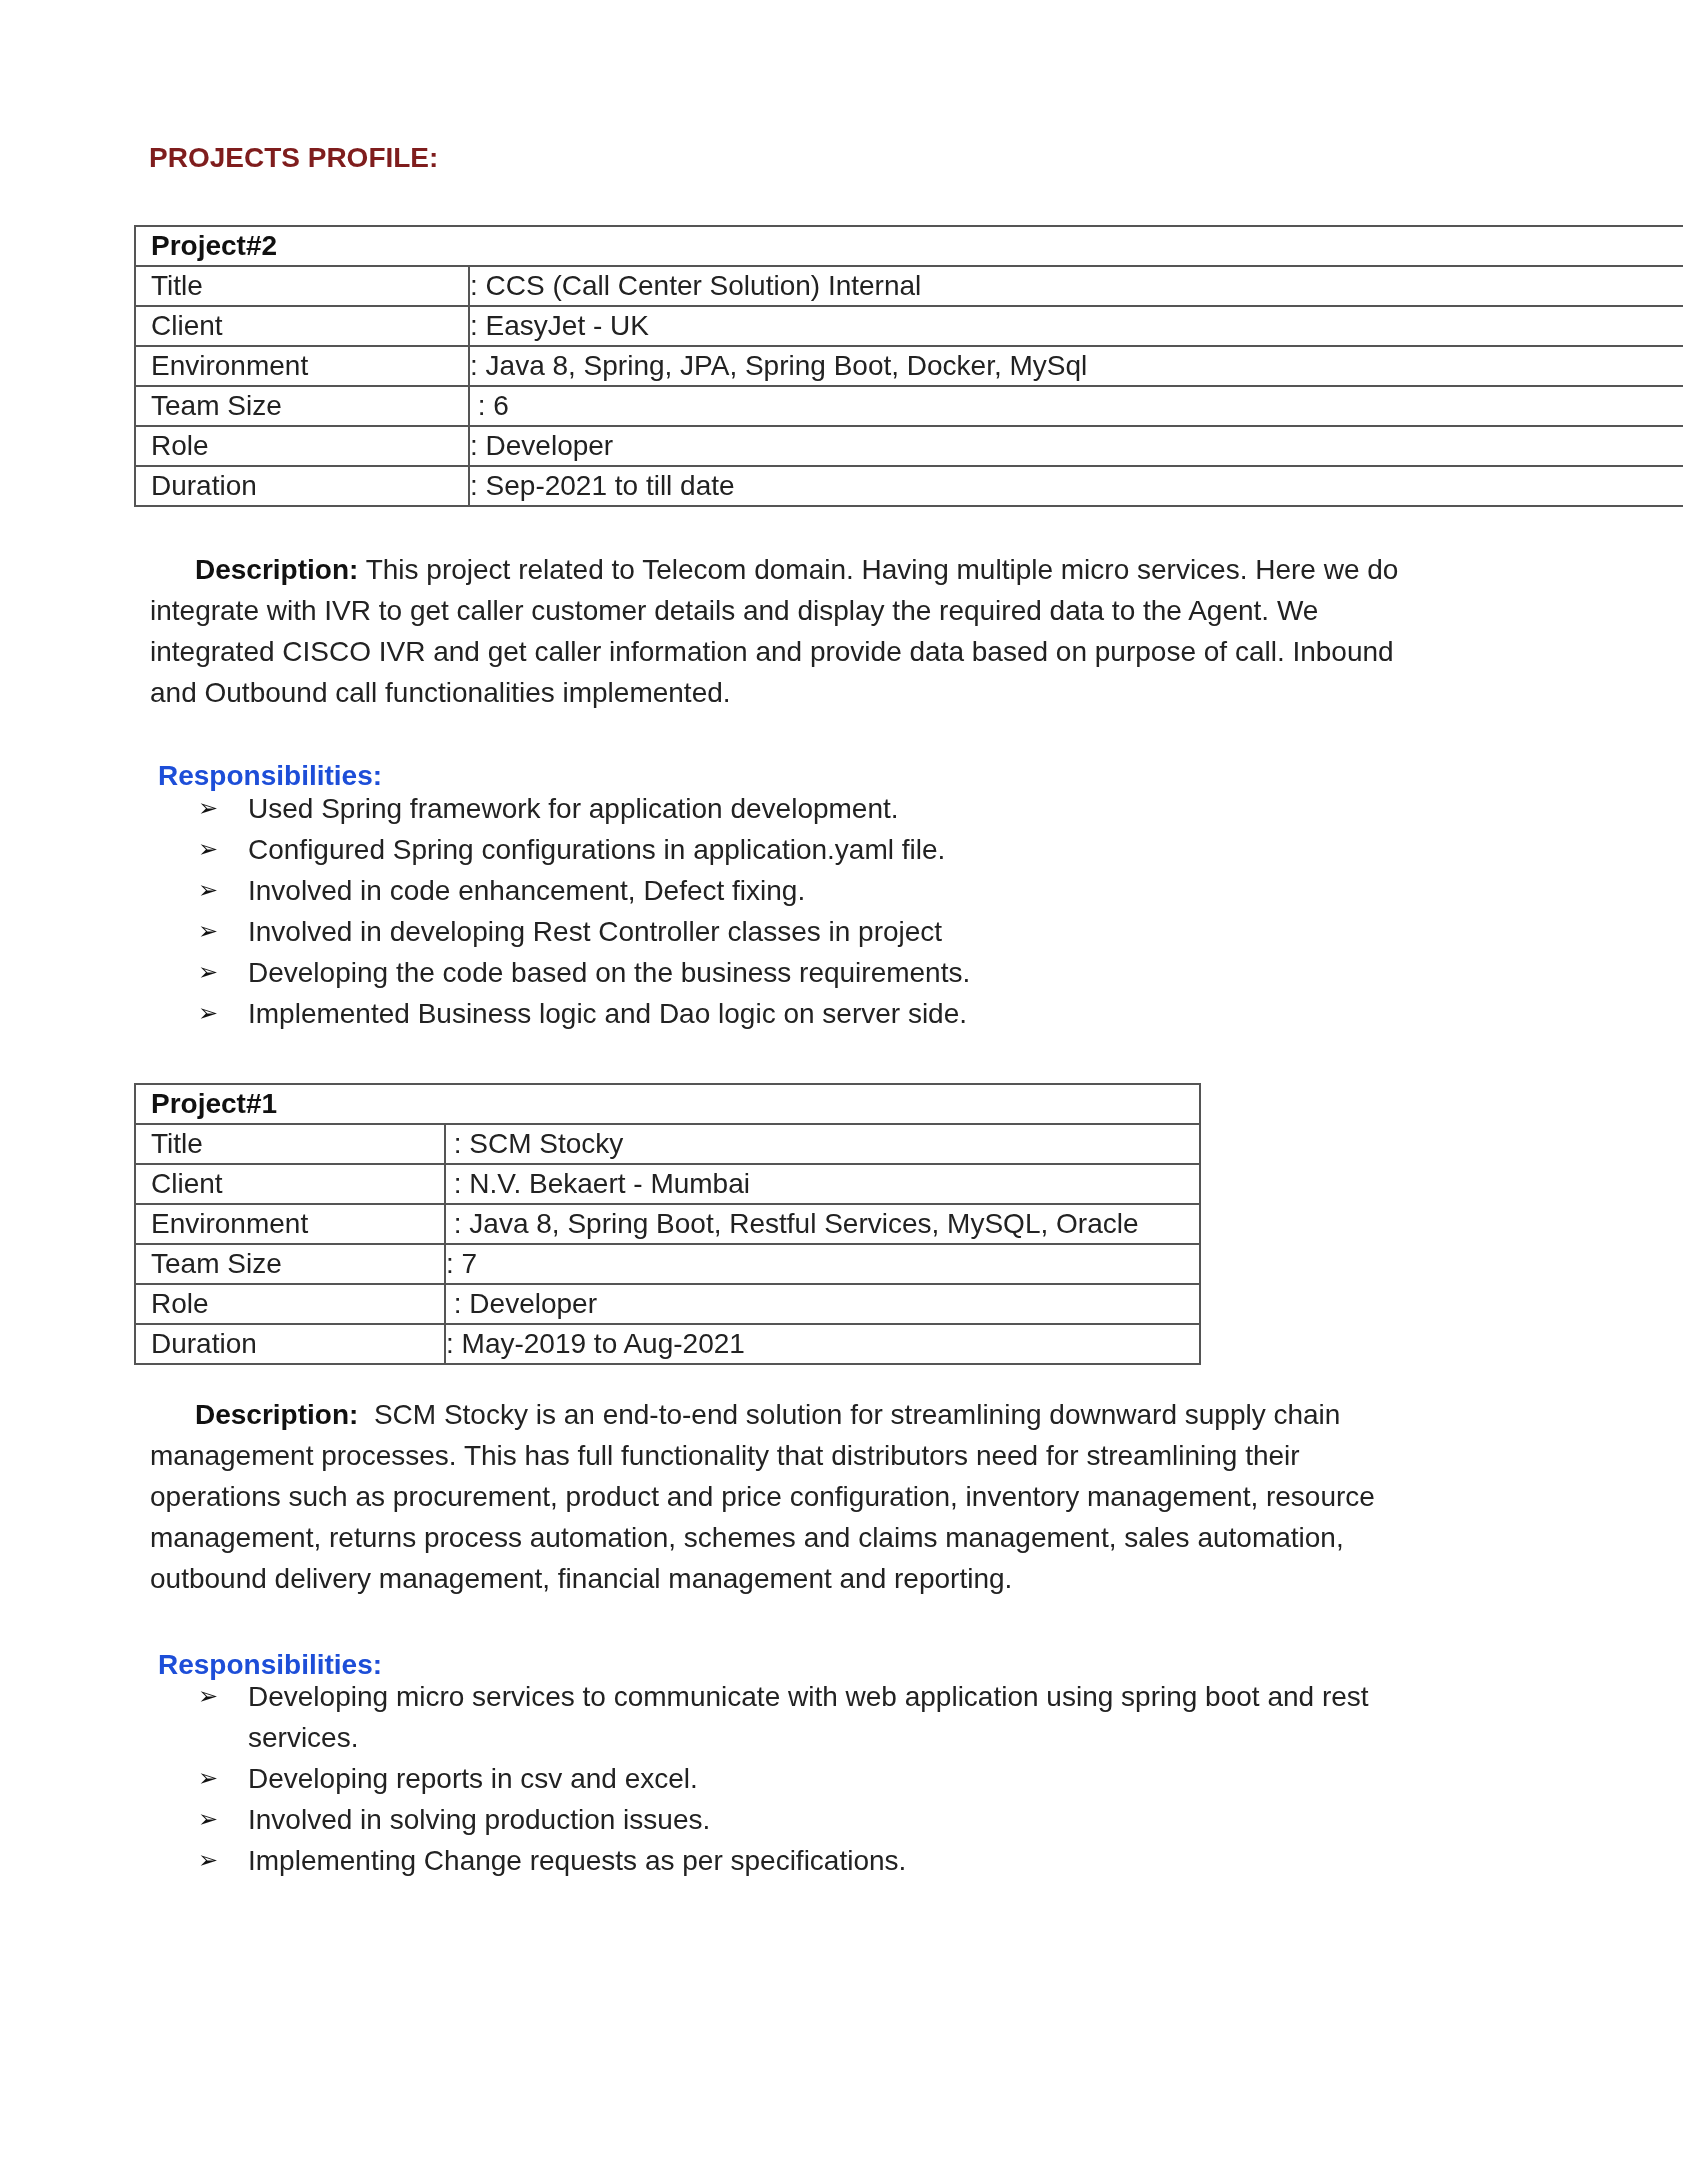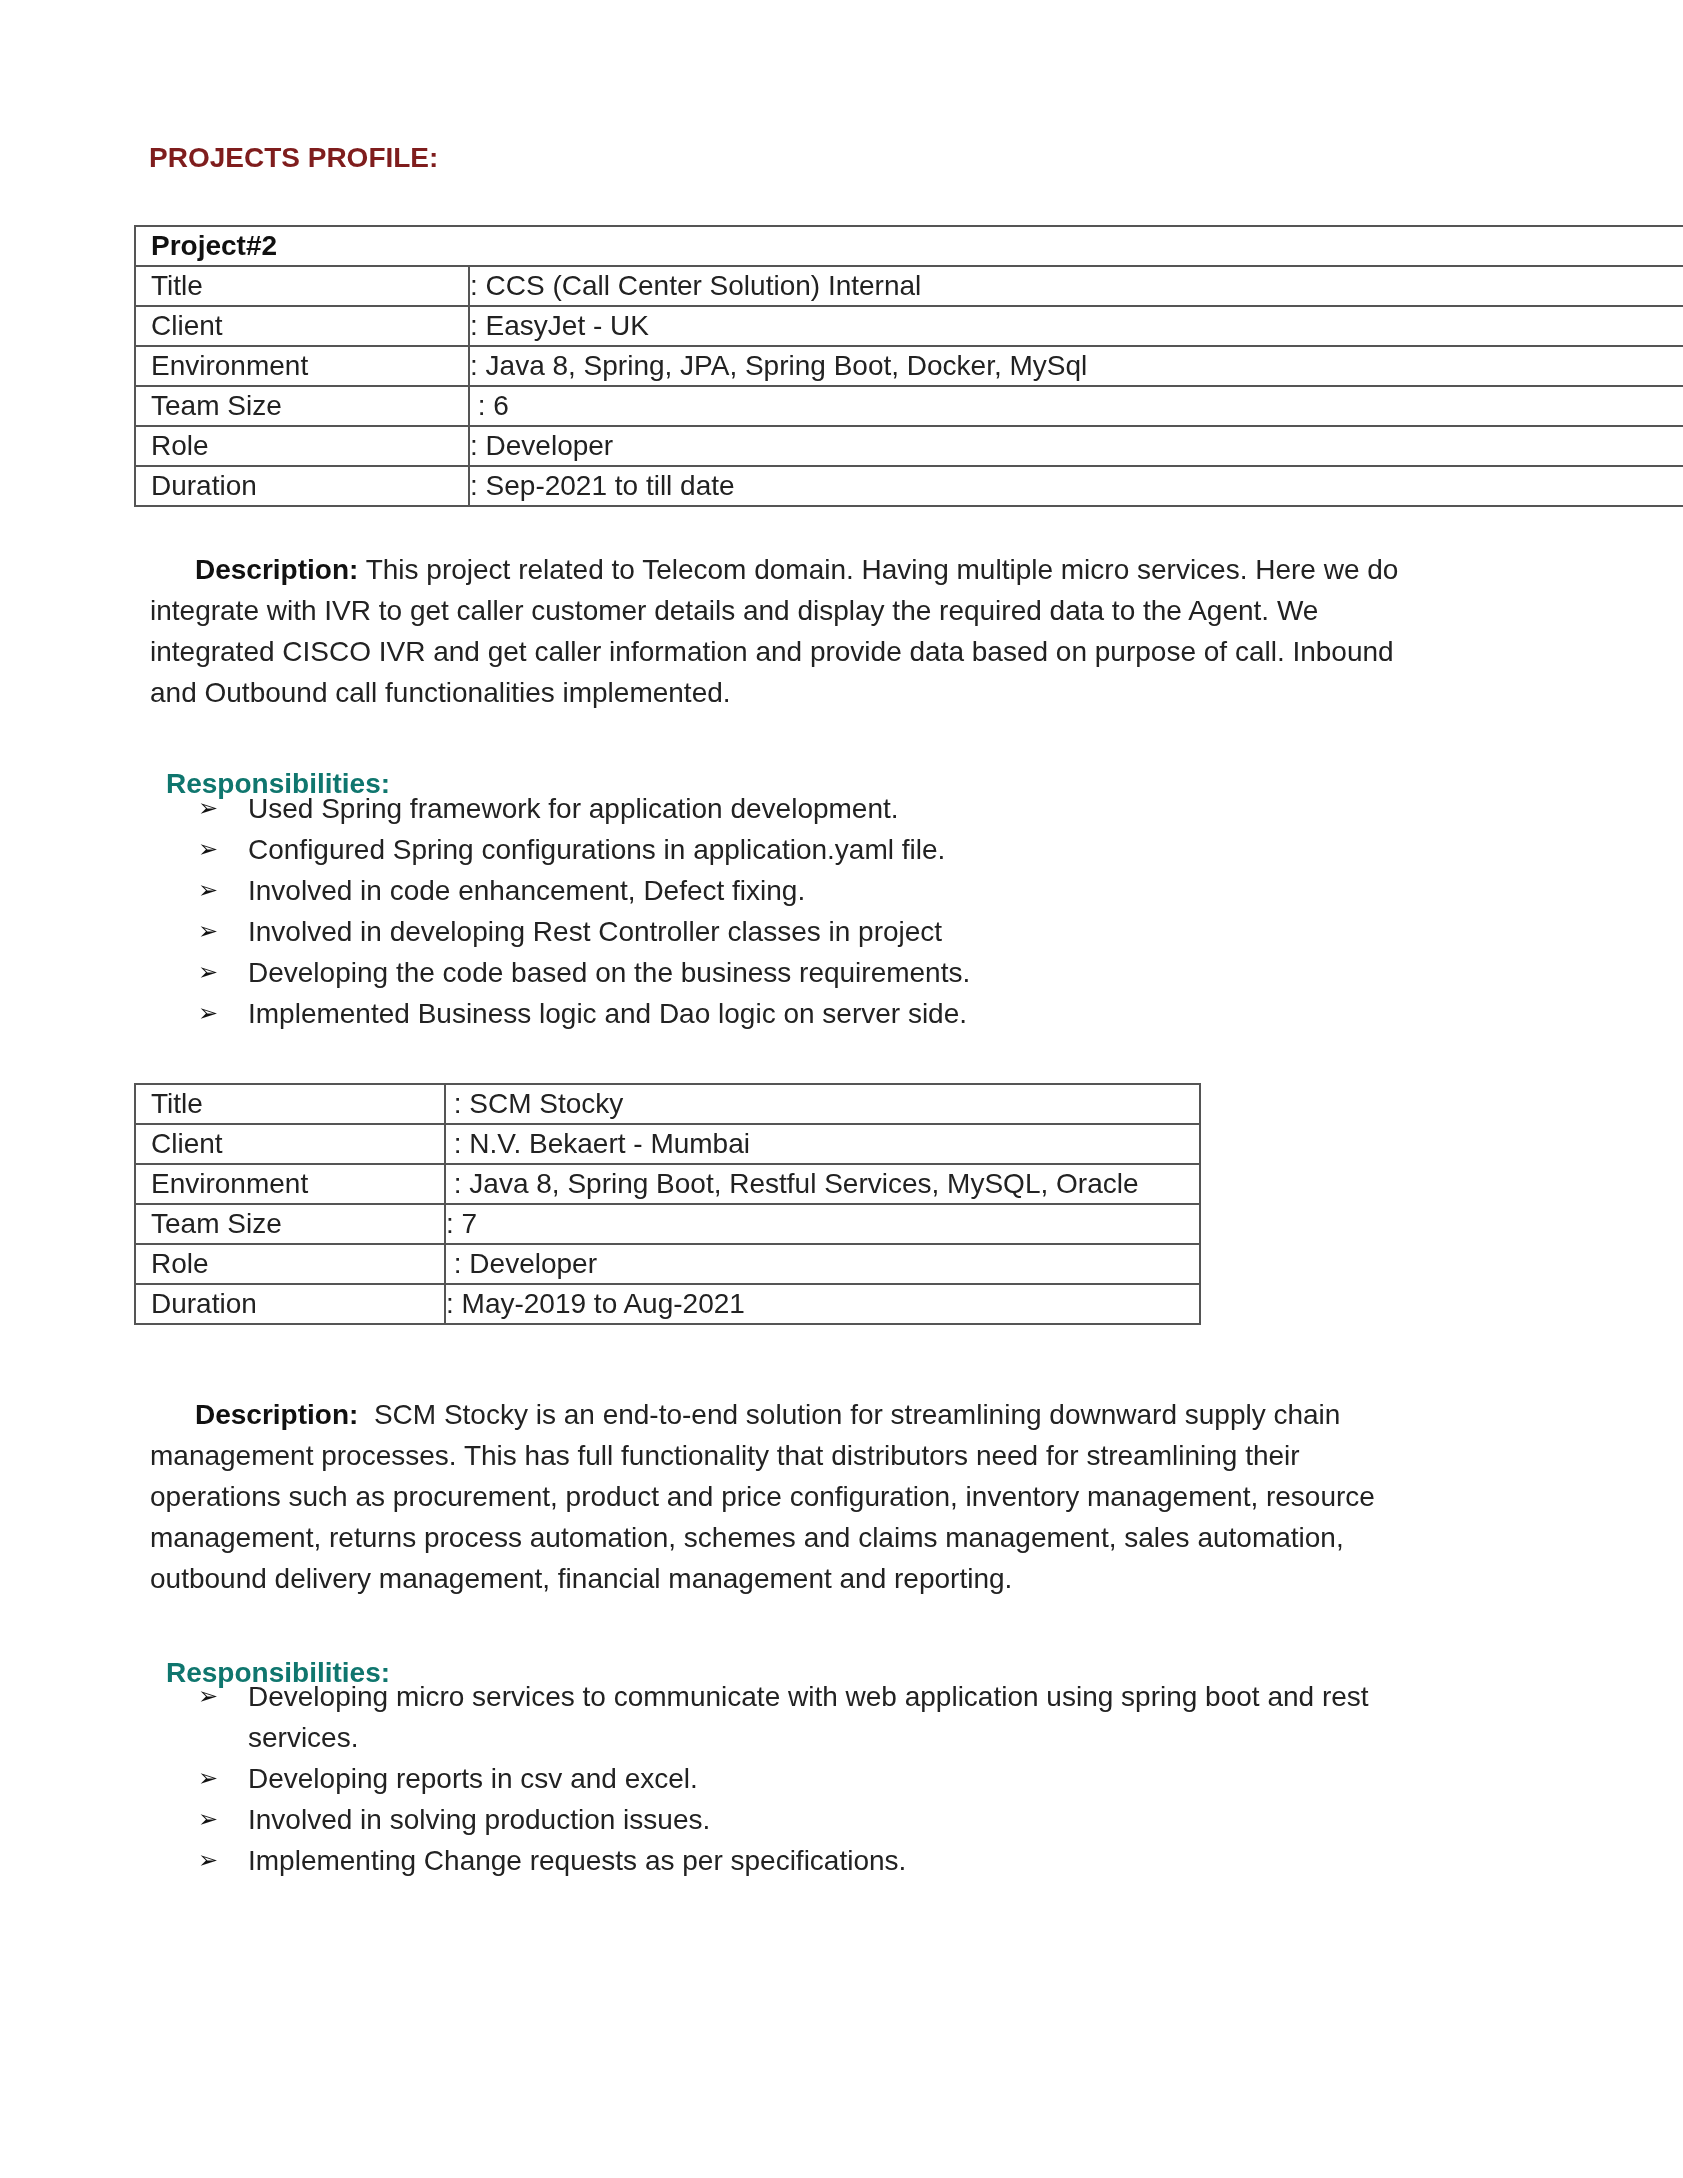--- a/index.html
+++ b/index.html
@@ -11,21 +11,21 @@
   table.proj tr.head td { font-weight:bold; color:#111; }
   .t2 { left:134px; top:225px; width:1660px; }
   .t1 { left:134px; top:1083px; width:1067px; }
   .t2 td.k { width:317px; }
   .t1 td.k { width:293px; }
   td.v { padding-left:0 !important; }
   .block { position:absolute; left:150px; font-size:28px; line-height:41px; margin:0; color:#222; }
   .block b { color:#111;margin-left:45px; }
   .desc2 { top:1394px; width:1406px; }
   .desc1 { top:549px; width:1406px; }
-  .resp-h { position:absolute; left:150px; font-size:28px; font-weight:bold; color:#0f766e; margin:16px; line-height:41px; }
+  .resp-h { position:absolute; left:150px; font-size:28px; font-weight:bold; color:#1d4ed8; margin:8px; line-height:41px; }
   ul.bullets { position:absolute; left:0; margin:0; padding:0; list-style:none; font-size:28px; line-height:41px; }
   ul.bullets li { position:relative; padding-left:248px; width:1218px; }
   ul.bullets li .arrow { position:absolute; left:198px; top:0; font-family:"DejaVu Sans", sans-serif; font-size:24px; color:#111; }
   .line { display:block; white-space:nowrap; }
 </style>
 </head>
 <body>
 
 <h1 class="page-heading">PROJECTS PROFILE:</h1>
 
@@ -73,20 +73,23 @@
   <li><span class="arrow">➢</span><span>Used Spring framework for application development.</span></li>
   <li><span class="arrow">➢</span><span>Configured Spring configurations in application.yaml file.</span></li>
   <li><span class="arrow">➢</span><span>Involved in code enhancement, Defect fixing.</span></li>
   <li><span class="arrow">➢</span><span>Involved in developing Rest Controller classes in project</span></li>
   <li><span class="arrow">➢</span><span>Developing the code based on the business requirements.</span></li>
   <li><span class="arrow">➢</span><span>Implemented Business logic and Dao logic on server side.</span></li>
 </ul>
 
 <table class="proj t1">
   <tbody>
+      <tr class="head">
+        <td colspan="2">Project#1</td>
+      </tr>
   <tr>
         <td class="k">Title</td>
         <td class="v" style="white-space:pre"> : SCM Stocky</td>
       </tr>
   <tr>
         <td class="k">Client</td>
         <td class="v" style="white-space:pre"> : N.V. Bekaert - Mumbai</td>
       </tr>
   <tr>
         <td class="k">Environment</td>

